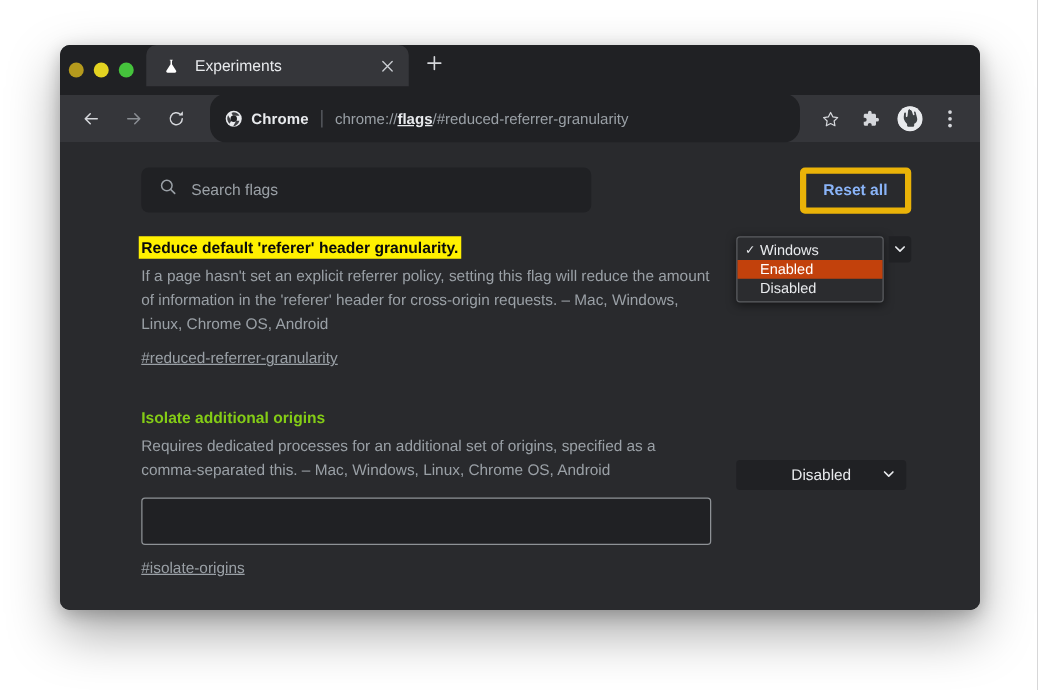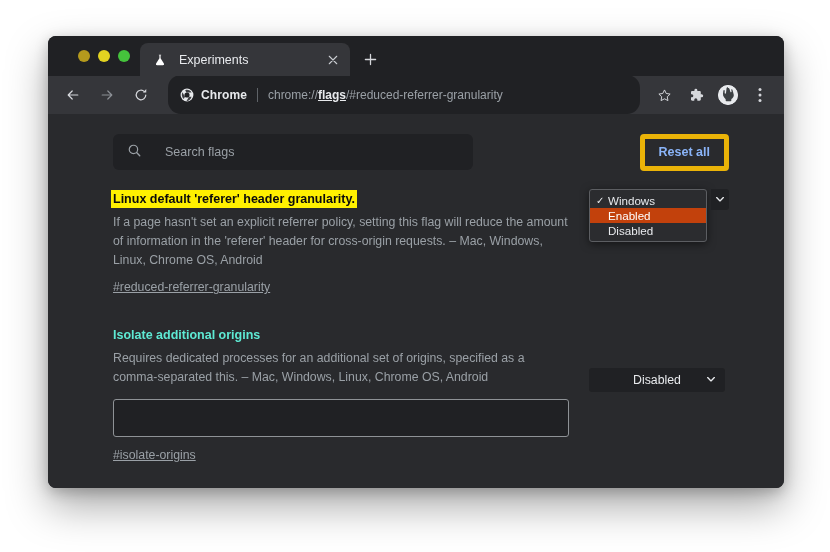--- a/index.html
+++ b/index.html
@@ -35,22 +35,22 @@
     overflow: hidden;
     box-shadow: 0 18px 42px rgba(0,0,0,0.34), 0 4px 14px rgba(0,0,0,0.22);
   }
 
   
   #tab-strip {
     position: relative;
     height: 40px;
     background: #202124;
     display: flex;
-    align-items: flex-end;
-    padding-left: 26px;
+    align-items: flex-start;
+    padding-left: 3px;
   }
   #traffic-lights {
     display: flex;
     align-items: center;
     gap: 8px;
     height: 40px;
     padding: 0 10px 0 4px;
   }
   .light {
     width: 12px;
@@ -220,21 +220,21 @@
     border-radius: 6px;
     display: flex;
     align-items: center;
     padding: 0 14px;
     box-sizing: border-box;
     max-width: 360px;
   }
   #search-box .ph {
     color: #9aa0a6;
     font-size: 12.5px;
-    margin-left: 23px;
+    margin-left: 11px;
   }
   #reset-all-button {
     margin-left: auto;
     color: #8ab4f8;
     font-size: 12.5px;
     font-weight: bold;
     border: 5px solid #eab308;
     border-radius: 4px;
     padding: 7px 14px;
     background: transparent;
@@ -253,21 +253,21 @@
     padding: 18px 0 0 0;
   }
   .exp-text {
     flex: 1 1 auto;
     max-width: 458px;
     min-width: 0;
   }
   .exp-title {
     font-size: 12.5px;
     font-weight: bold;
-    color: #5eead4;
+    color: #84cc16;
     line-height: 1.35;
     margin: 0 0 3px 0;
     display: inline-block;
   }
   .exp-title.highlight {
     background: #fff000;
     color: #0b0b0b;
     padding: 1px 2px;
     margin-left: -2px;
   }
@@ -497,21 +497,21 @@
             </span>
             <span class="ph">Search flags</span>
           </div>
           <div id="reset-all-button">Reset all</div>
         </div>
 
         <div id="experiments">
 
           <div class="experiment">
             <div class="exp-text">
-              <div class="exp-title highlight">Linux default 'referer' header granularity.</div>
+              <div class="exp-title highlight">Reduce default 'referer' header granularity.</div>
               <div class="exp-desc">If a page hasn't set an explicit referrer policy, setting this flag will reduce the amount of information in the 'referer' header for cross-origin requests. – Mac, Windows, Linux, Chrome OS, Android</div>
               <a class="exp-anchor">#reduced-referrer-granularity</a>
             </div>
             <div class="exp-control">
               <div id="dropdown-wrap">
                 <div id="dropdown-popup">
                   <div class="dd-item">
                     <span class="tick">✓</span>
                     <span>Windows</span>
                   </div>

